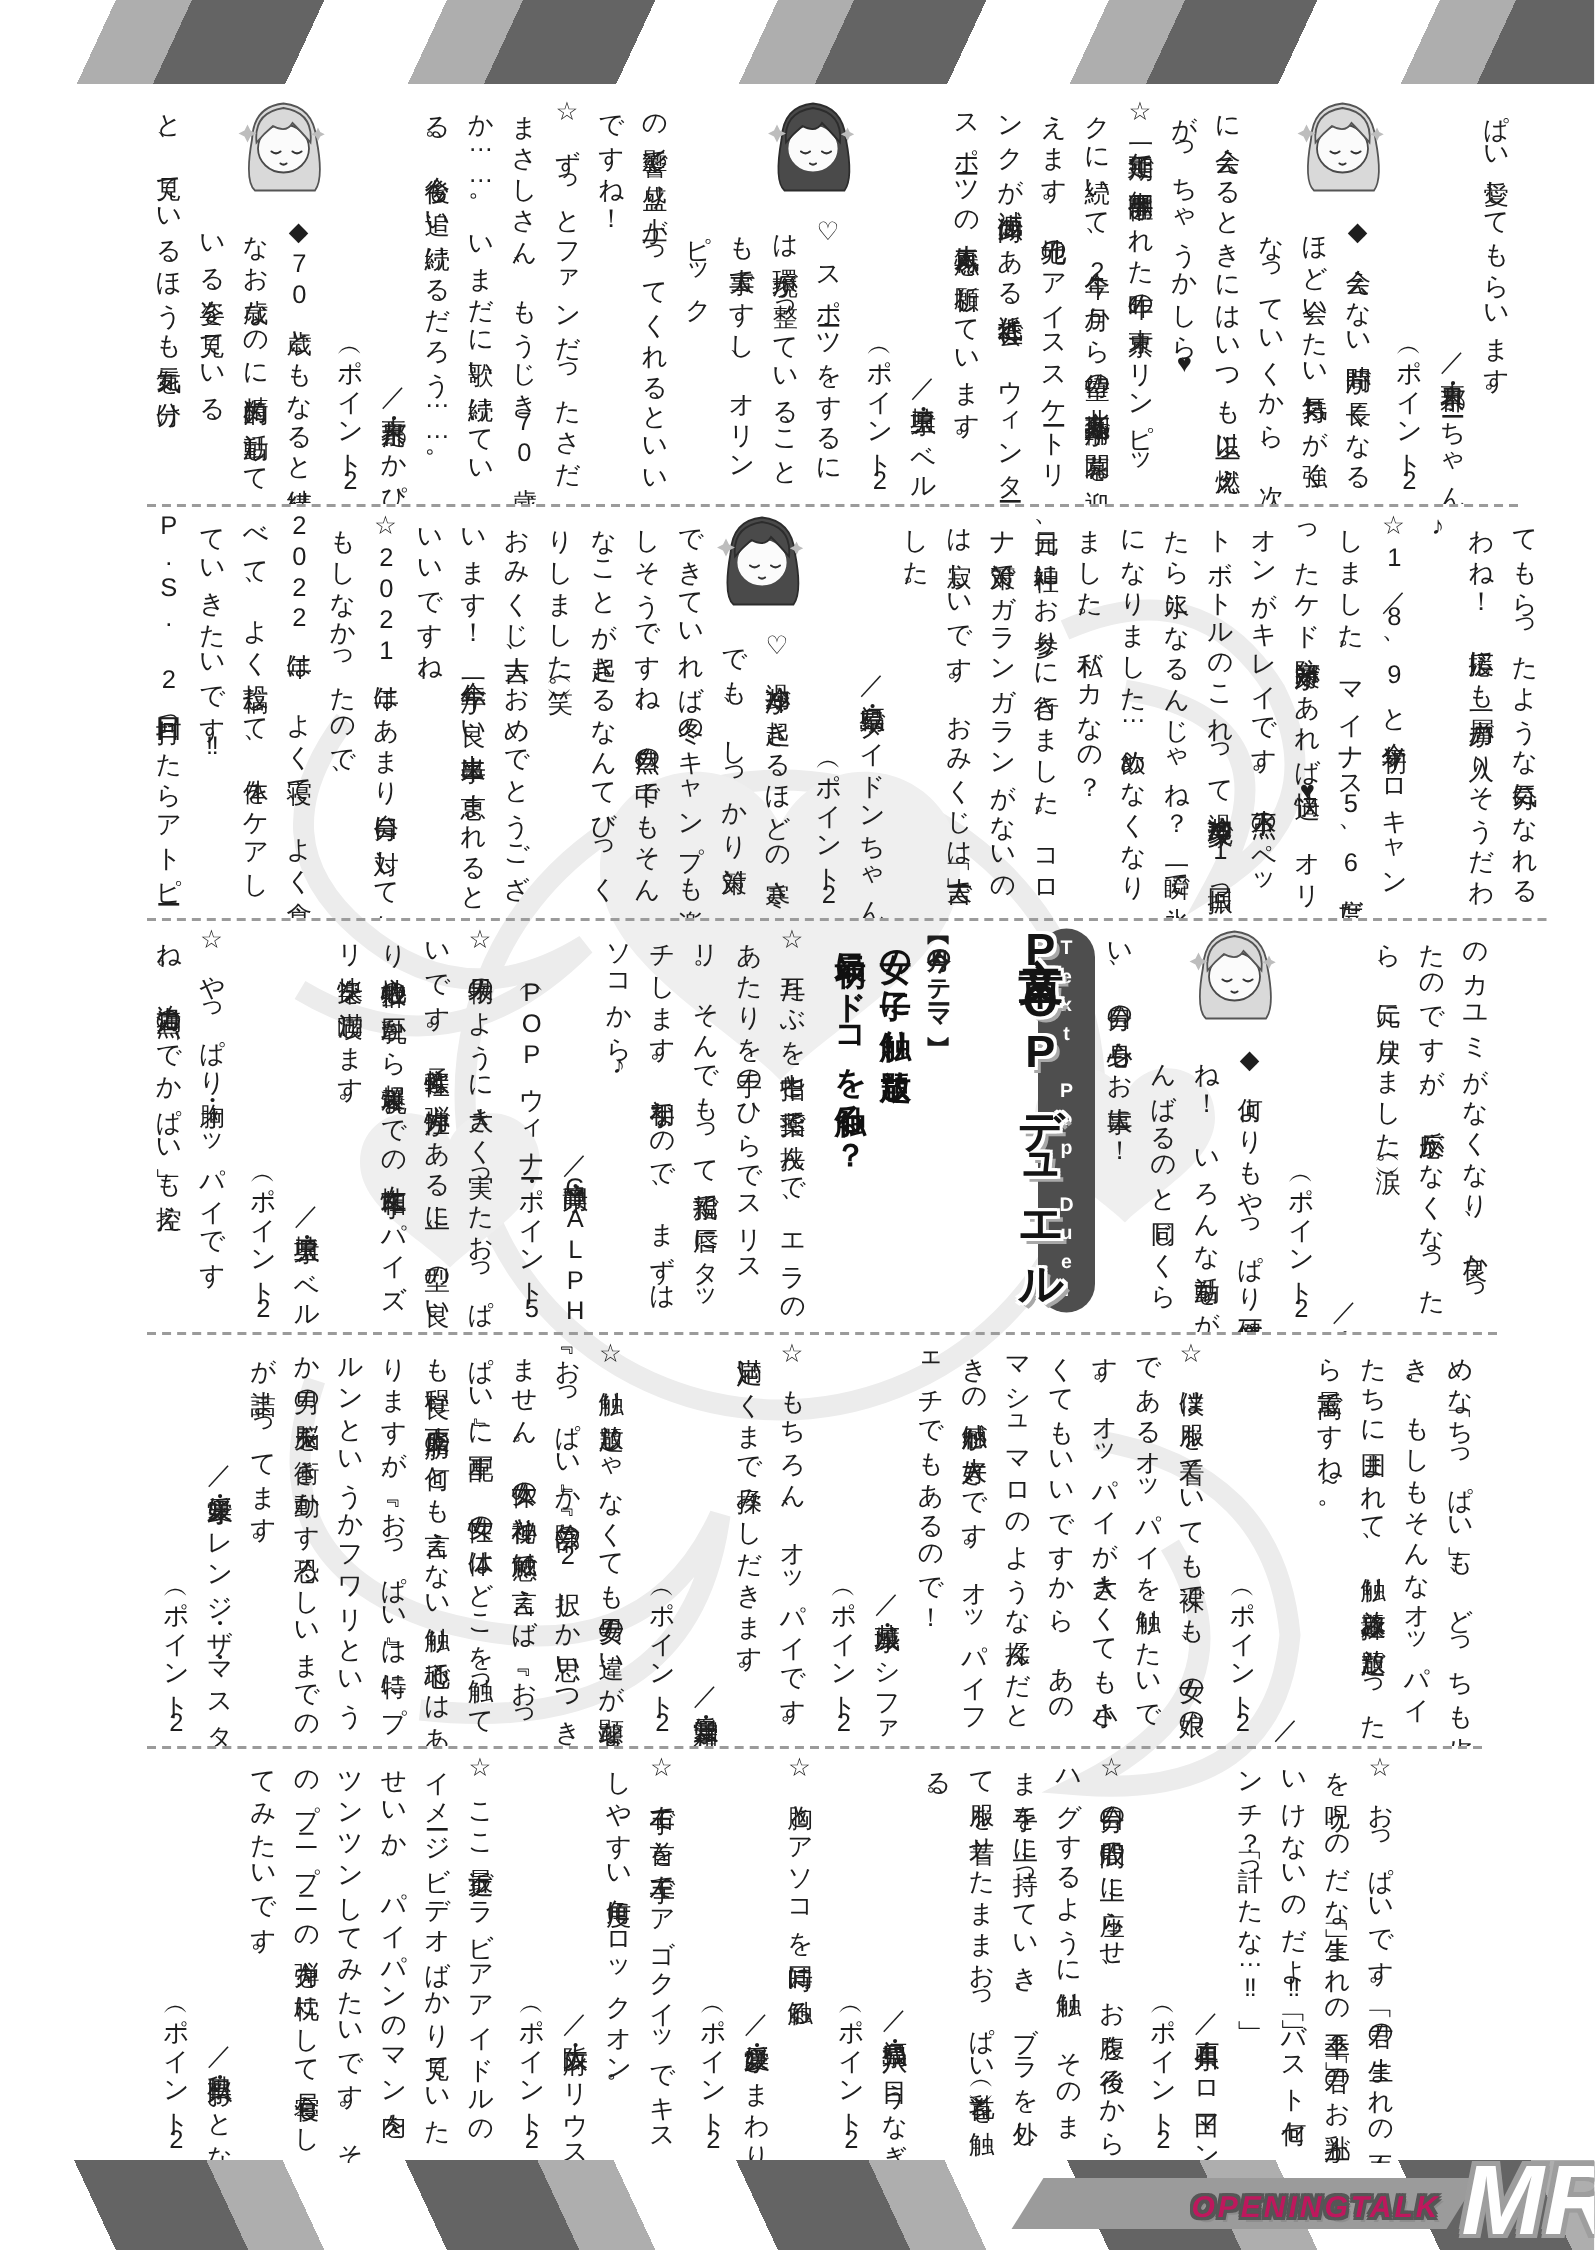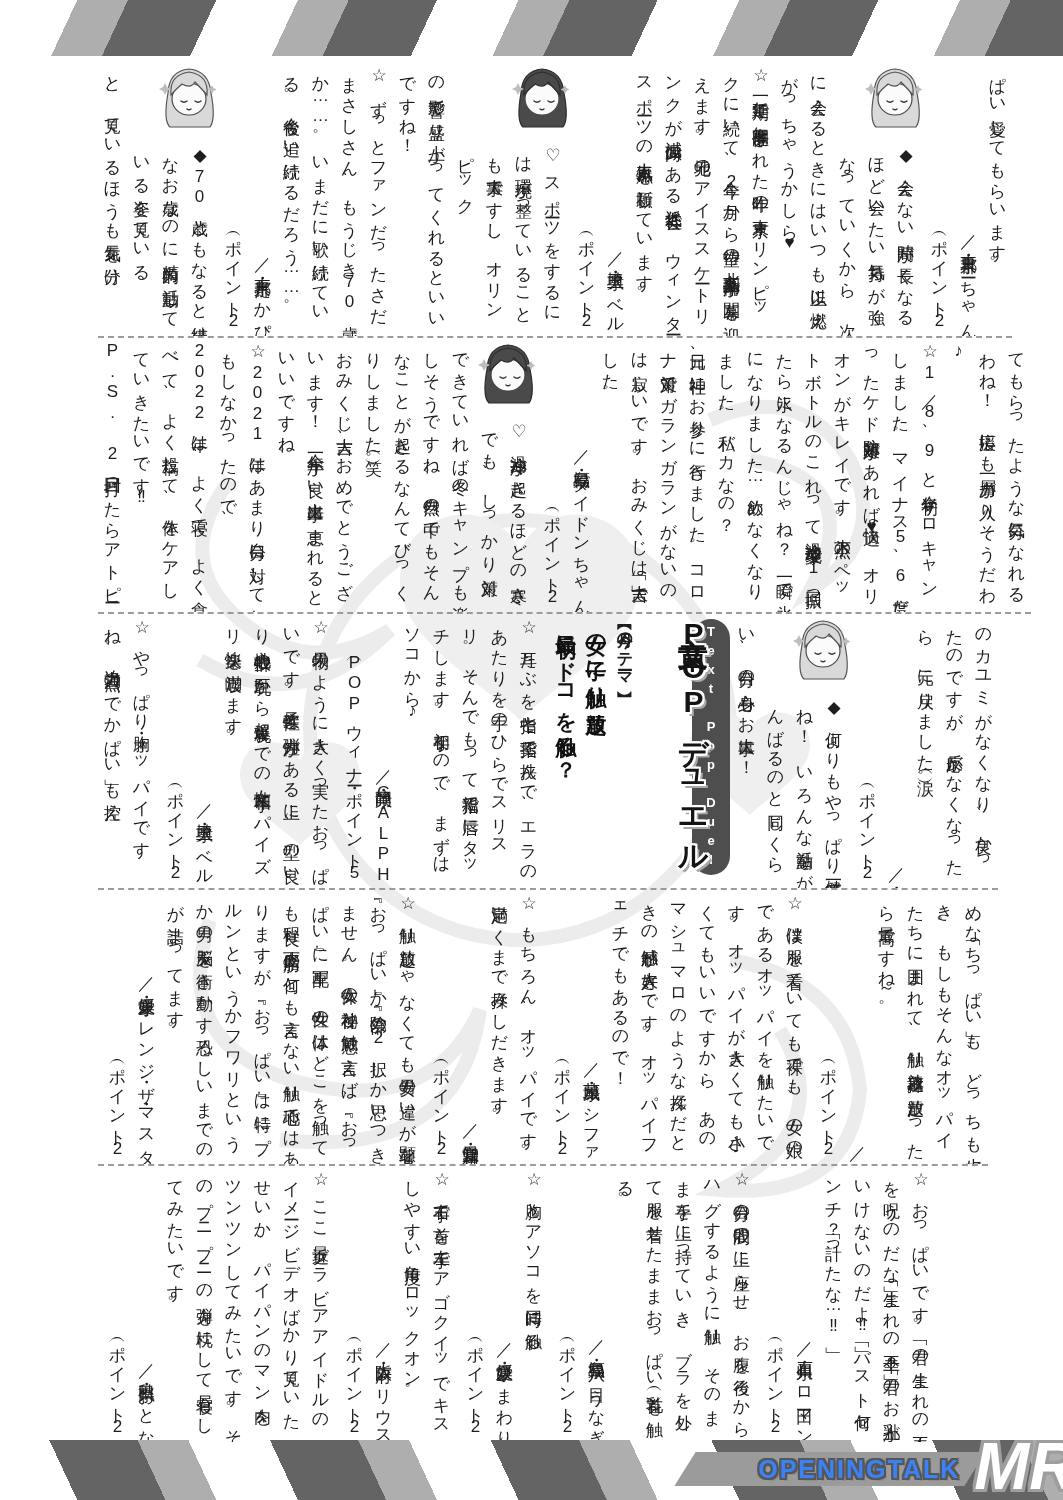--- a/index.html
+++ b/index.html
@@ -68,22 +68,22 @@
   .theme-block{writing-mode:vertical-rl;text-orientation:upright;padding-inline-start:2px;margin-block-end:8px;}
   .theme-label{display:block;font-size:16px;font-weight:bold;letter-spacing:1px;margin:0;}
   .theme-line{display:block;font-size:21px;font-weight:bold;letter-spacing:1px;line-height:30px;margin:0;color:#111;}
   
   .footer-logo{position:absolute;bottom:4px;right:0;z-index:4;display:flex;align-items:flex-end;}
   .opening-talk-bg{
     position:absolute;right:88px;bottom:10px;width:290px;height:34px;
     background:#9b9b9b;transform:skewX(-32deg);z-index:-1;
   }
   .opening-talk{
-    font-size:25px;font-weight:bold;letter-spacing:2px;
-    color:#3b82f6;margin:0 14px 12px 0;
+    font-size:20px;font-weight:bold;font-style:italic;letter-spacing:2px;
+    color:#be185d;margin:0 14px 12px 0;
     text-shadow:-2px 0 0 #565656,2px 0 0 #565656,0 -2px 0 #565656,0 2px 0 #565656,
       -2px -2px 0 #565656,2px 2px 0 #565656,-2px 2px 0 #565656,2px -2px 0 #565656,3px 3px 0 #8d8d8d;
   }
   .brand{
     font-size:66px;font-weight:bold;font-style:italic;letter-spacing:0px;
     color:#ffffff;margin:0 -14px 0 0;line-height:60px;
     text-shadow:-3px 0 0 #9e9e9e,3px 0 0 #9e9e9e,0 -3px 0 #9e9e9e,0 3px 0 #9e9e9e,
       -3px -3px 0 #9e9e9e,3px 3px 0 #9e9e9e,-3px 3px 0 #9e9e9e,3px -3px 0 #9e9e9e;
   }
 </style>

